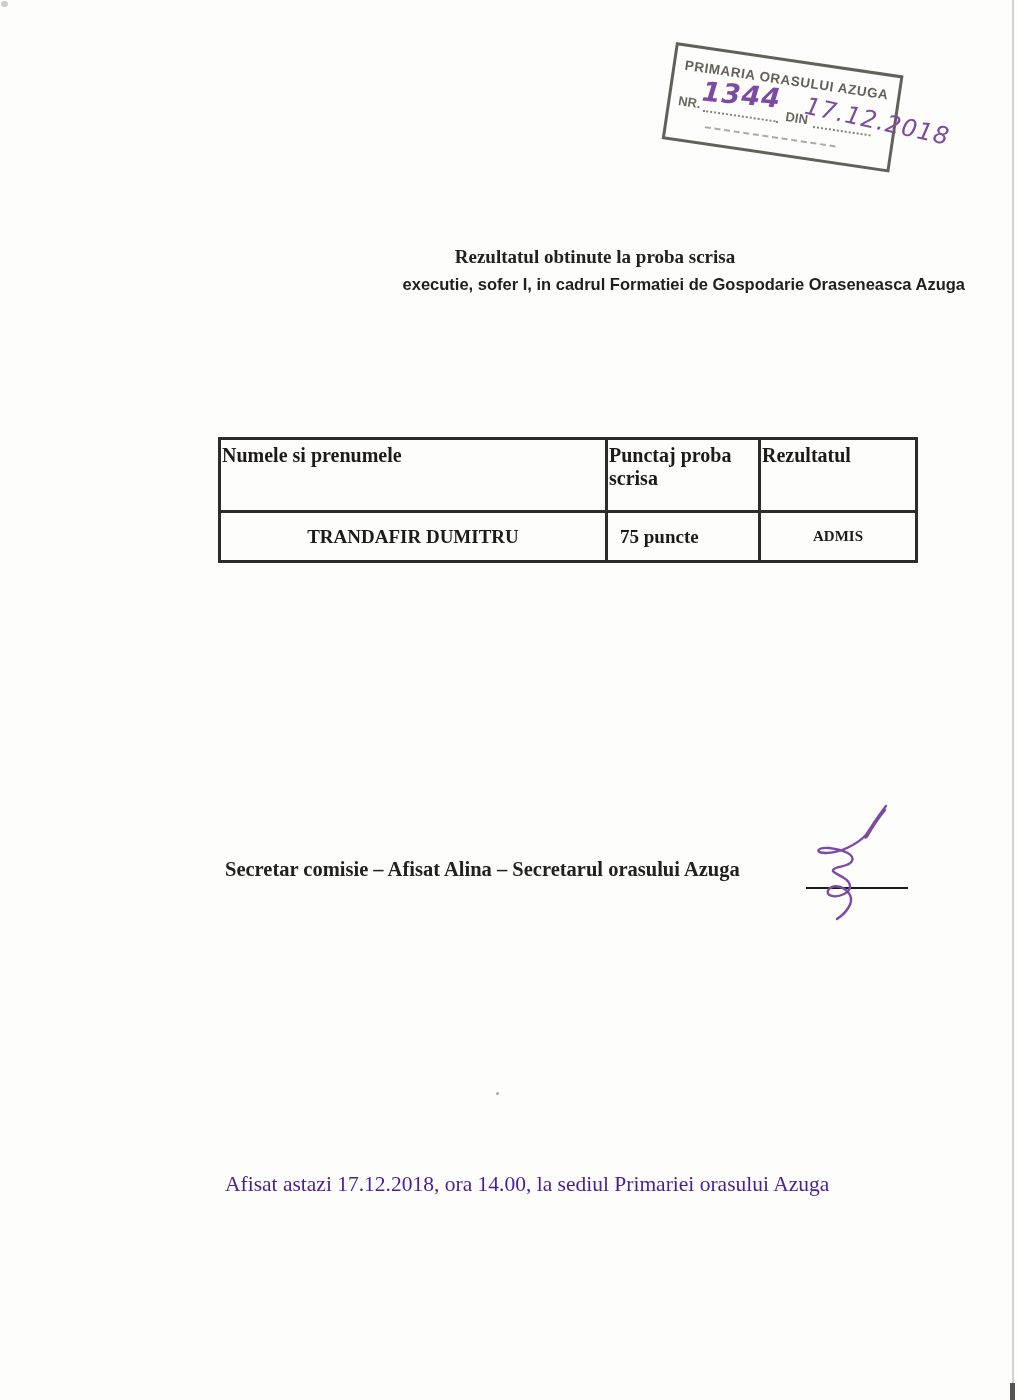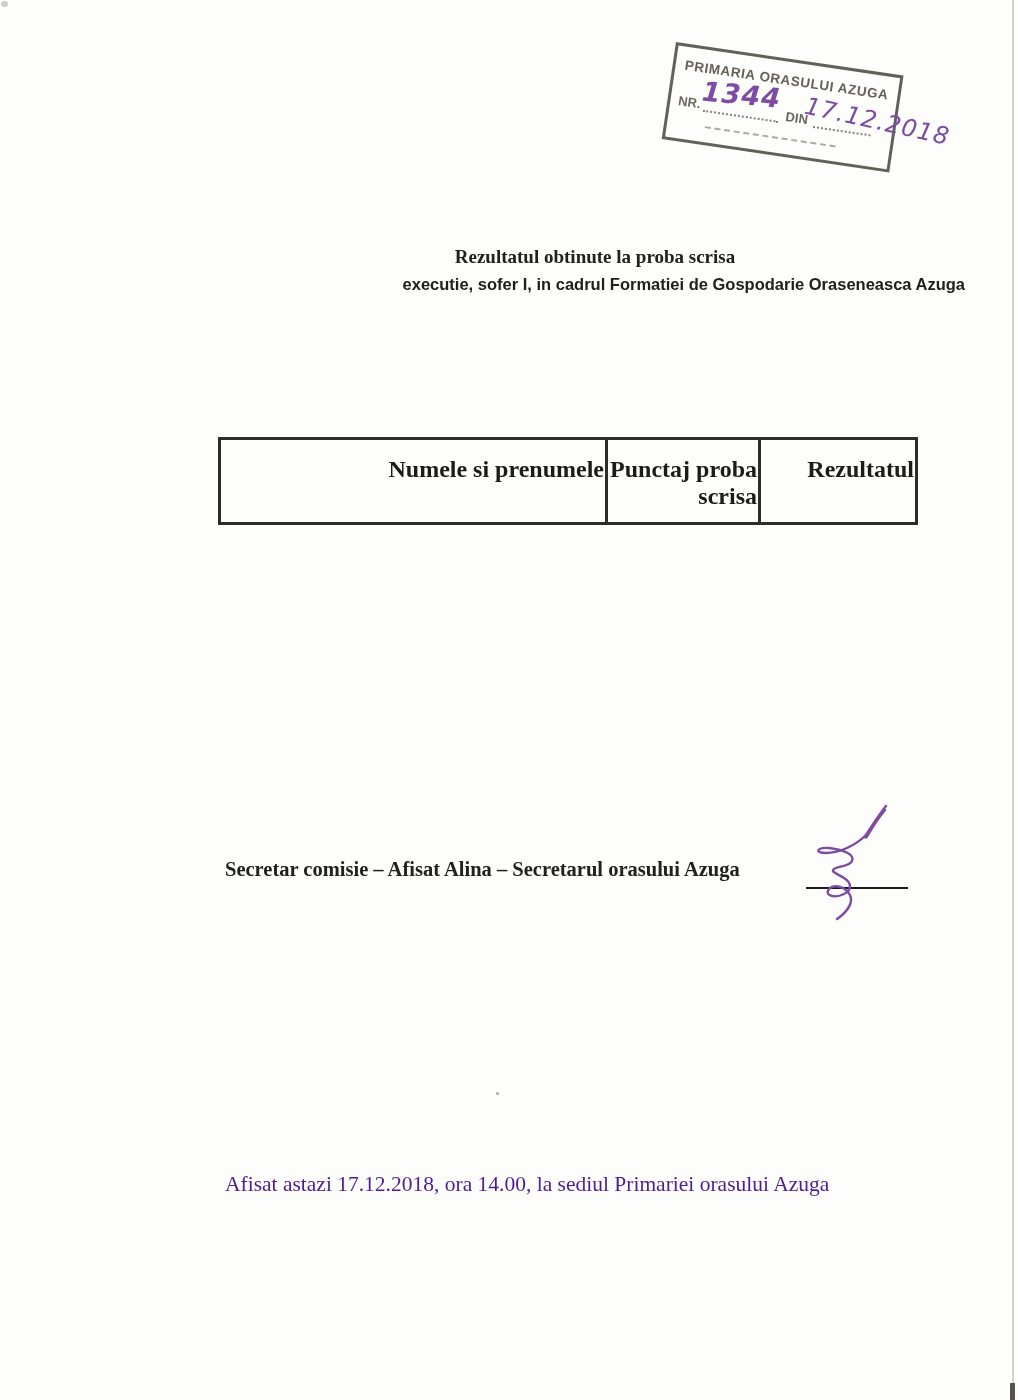--- a/index.html
+++ b/index.html
@@ -90,22 +90,22 @@
     table-layout:fixed;
   }
   table.results th, table.results td{
     border:3px solid #2d2c28;
     font-weight:bold;color:#1c1b18;
   }
   col.c-name{width:387px;}
   col.c-score{width:153px;}
   col.c-result{width:157px;}
   table.results th{
-    height:65px;vertical-align:top;padding-top:16px;
-    font-size:24px;text-align:right;
+    height:65px;vertical-align:top;padding-top:4px;
+    font-size:20px;text-align:left;
   }
   table.results td{height:45px;vertical-align:middle;}
   td.cell-name{text-align:center;font-size:19px;}
   td.cell-score{text-align:left;padding-left:12px;font-size:19px;}
   td.cell-result{text-align:center;font-size:15px;}
   
   .secretary{
     position:absolute;left:225px;top:858px;
     font-weight:bold;font-size:20.5px;color:#22211e;
     white-space:nowrap;
@@ -157,20 +157,25 @@
       <col class="c-result">
     </colgroup>
   <thead>
     <tr>
       <th>Numele si prenumele</th>
       <th>Punctaj proba scrisa</th>
       <th>Rezultatul</th>
     </tr>
   </thead>
   <tbody>
+    <tr>
+      <td class="cell-name">TRANDAFIR DUMITRU</td>
+      <td class="cell-score">75 puncte</td>
+      <td class="cell-result">ADMIS</td>
+    </tr>
   </tbody>
 </table>
 
 <div class="secretary">Secretar comisie – Afisat Alina – Secretarul orasului Azuga</div>
 <div class="sign-line"></div>
 <svg class="signature-svg" viewBox="0 0 132 118" fill="none" xmlns="http://www.w3.org/2000/svg">
   <path d="M 98 3 C 90 13 84 23 78 32 C 76 35 78 36 80 32 C 84 25 92 13 97 7" stroke="#7d4ba4" stroke-width="2.4" stroke-linecap="round" fill="none"></path>
   <path d="M 78 32 C 68 42 52 50 38 50 C 26 50 29 44 41 45 C 57 47 67 52 64 58
            C 61 64 50 63 46 66 C 42 69 50 71 56 75 C 64 80 64 87 56 91
            C 46 96 36 92 41 86 C 46 81 57 83 62 92 C 66 100 58 110 49 116" stroke="#7d4ba4" stroke-width="2.4" stroke-linecap="round" fill="none"></path>

